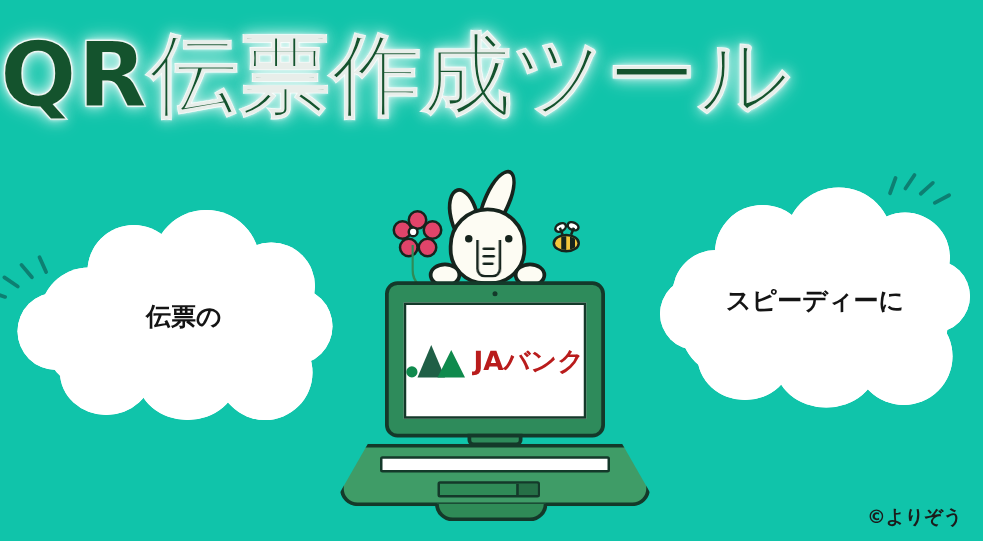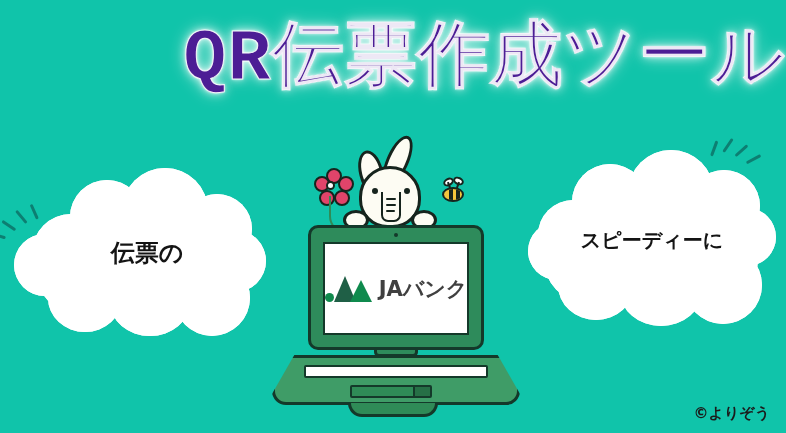--- a/index.html
+++ b/index.html
@@ -10,47 +10,46 @@
     background:#10c4aa;
   }
   #banner{
     position:relative;width:786px;height:433px;
     background:#10c4aa;overflow:hidden;
   }
 
   
   #title{
     position:absolute;left:0;top:18px;width:786px;
-    text-align:right;
+    text-align:left;
     font-size:72px;line-height:84px;
     font-weight:700;letter-spacing:1px;
-    color:#4c1d95;
+    color:#14532d;
     text-shadow:0 0 10px rgba(255,255,255,.85),0 0 18px rgba(255,255,255,.55),0 0 3px rgba(255,255,255,1);
     white-space:nowrap;
-    font-family:Liberation Mono, monospace;
     -webkit-text-stroke:1px rgba(255,255,255,.9);
   }
 
   
   .bubble{position:absolute;}
   .cloud{position:absolute;inset:0;}
   .cloud span{
     position:absolute;background:#ffffff;border-radius:50%;
     filter:drop-shadow(0 0 0 #fff);
   }
   .bubble-text{
     position:absolute;inset:0;
     display:flex;flex-direction:column;align-items:center;justify-content:center;
     color:#141414;font-weight:700;
     text-align:center;z-index:5;
   }
   .bubble-text .line{white-space:nowrap;}
 
   #bubble-left{left:14px;top:168px;width:252px;height:168px;}
-  #bubble-left .bubble-text{font-size:24px;line-height:34px;padding-left:14px;padding-top:2px;}
+  #bubble-left .bubble-text{font-size:20px;line-height:34px;padding-left:14px;padding-top:2px;}
 
   #bubble-right{left:528px;top:150px;width:248px;height:176px;}
   #bubble-right .bubble-text{font-size:20px;line-height:36px;padding-top:4px;}
 
   
   .sparks{position:absolute;width:60px;height:60px;}
   .sparks i{
     position:absolute;display:block;width:3px;height:16px;
     background:#0d7f72;border-radius:2px;transform-origin:50% 100%;
   }
@@ -78,21 +77,21 @@
   .ja-tri-a{
     position:absolute;left:9px;bottom:0;width:0;height:0;
     border-left:11px solid transparent;border-right:11px solid transparent;
     border-bottom:26px solid #1f5f46;
   }
   .ja-tri-b{
     position:absolute;left:25px;bottom:0;width:0;height:0;
     border-left:11px solid transparent;border-right:11px solid transparent;
     border-bottom:22px solid #0f8a4d;
   }
-  .ja-text{font-size:21px;font-weight:700;color:#404040;letter-spacing:0px;white-space:nowrap;}
+  .ja-text{font-size:21px;font-weight:700;color:#b91c1c;letter-spacing:0px;white-space:nowrap;}
 
   #hinge{
     position:absolute;left:102px;top:122px;width:44px;height:10px;
     background:#2e8b5b;border:3px solid #14392a;border-radius:0 0 5px 5px;box-sizing:border-box;
   }
   #base{
     position:absolute;left:0;top:130px;width:248px;height:50px;
     background:#3f9c67;border:3px solid #14392a;box-sizing:border-box;
     border-radius:8px 8px 14px 14px;
     clip-path:polygon(9% 0,91% 0,100% 78%,100% 100%,0 100%,0 78%);

